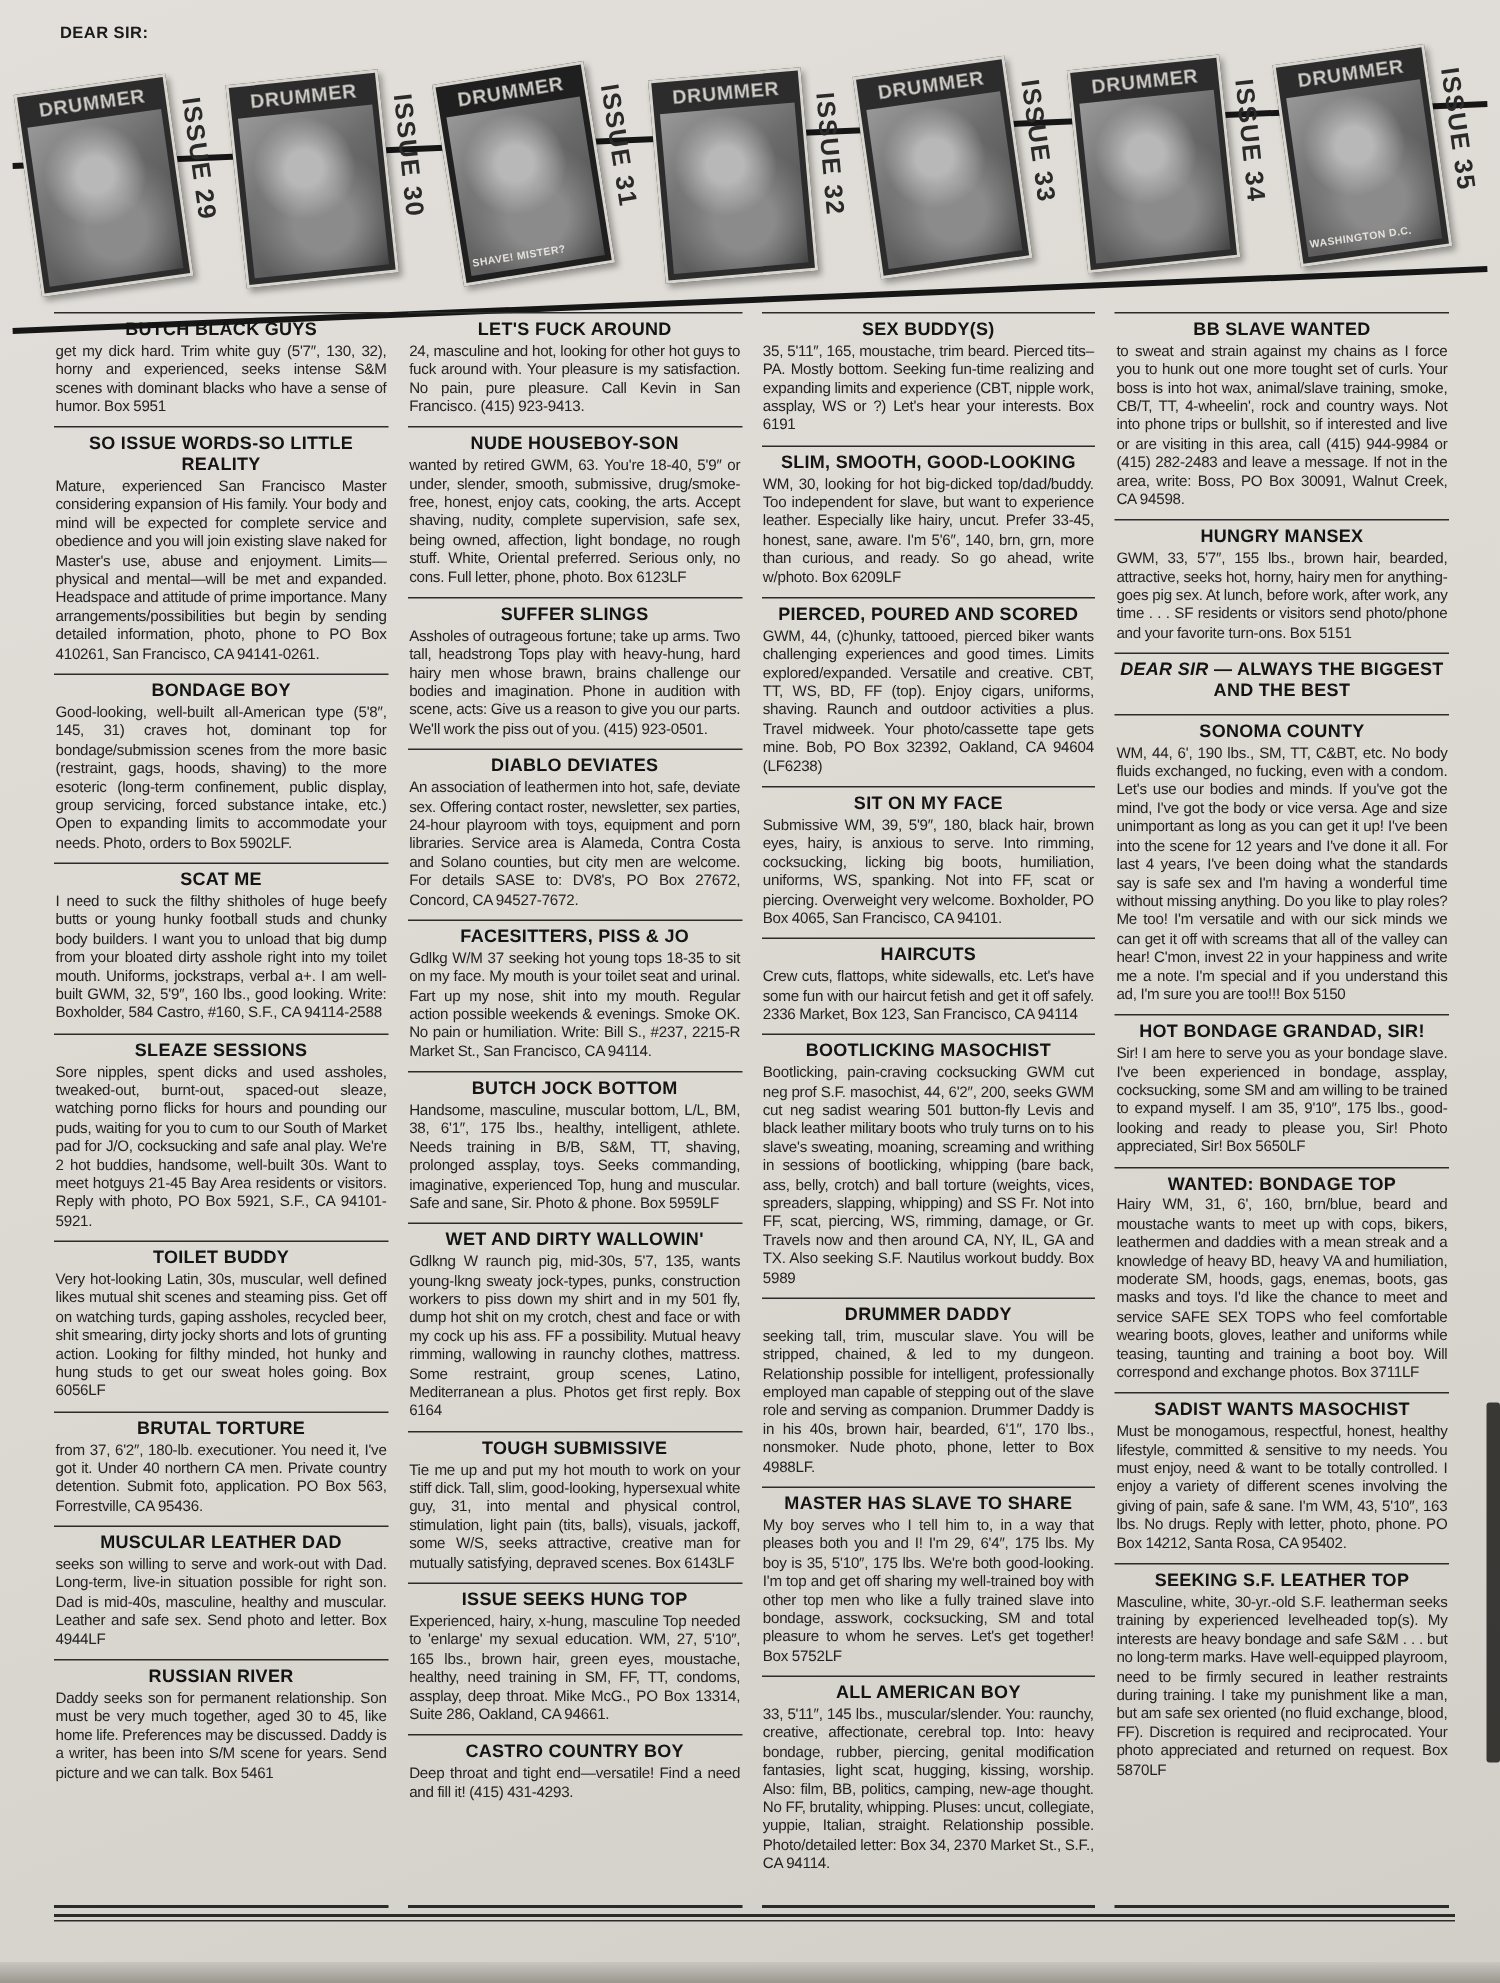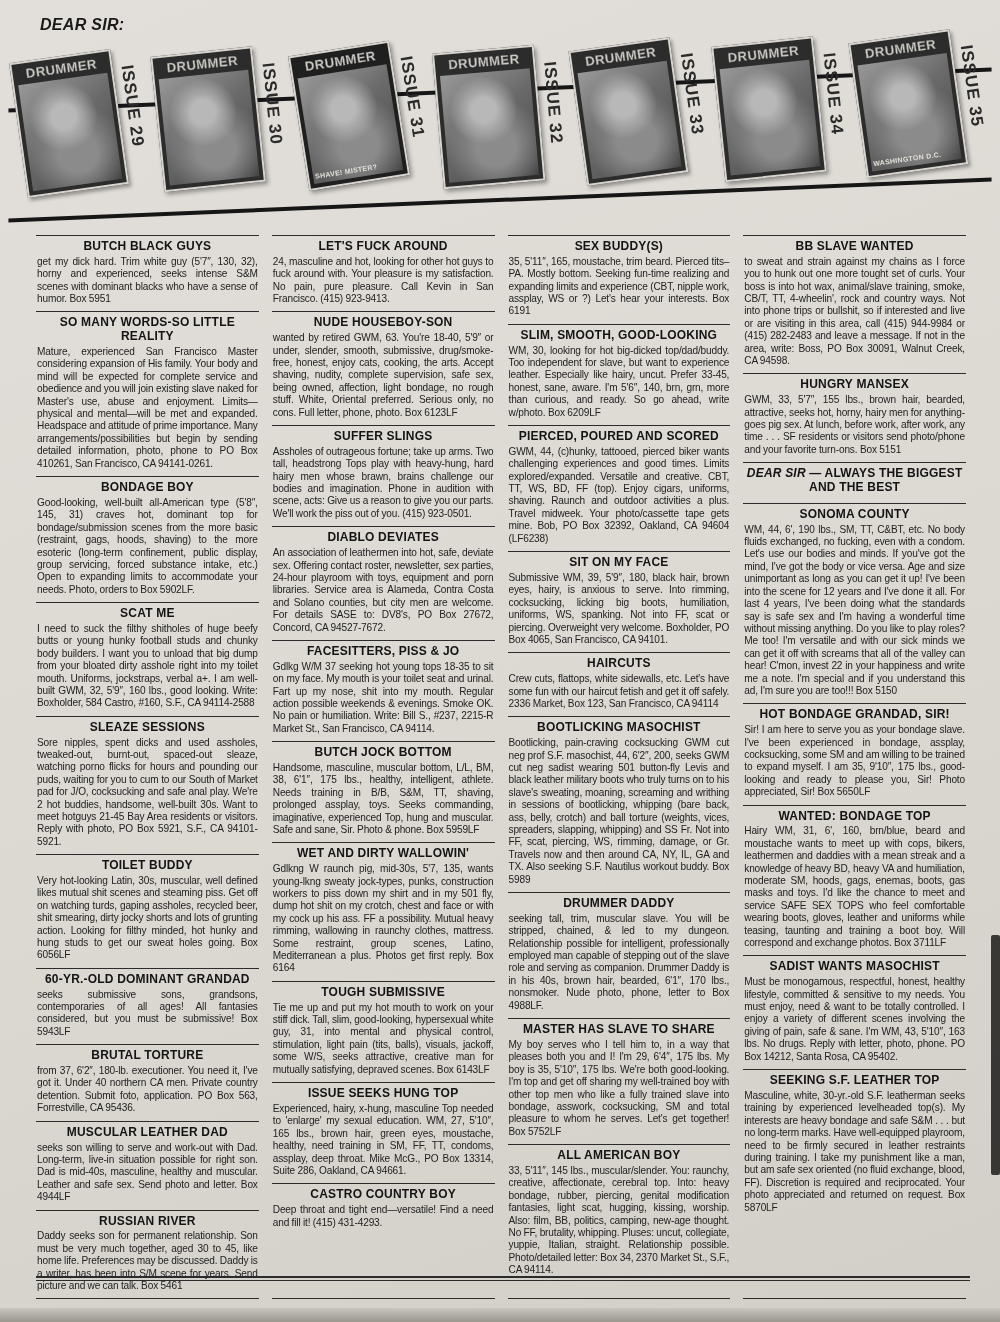--- a/index.html
+++ b/index.html
@@ -18,21 +18,21 @@
     position:absolute;right:0;top:935px;width:9px;height:240px;
     background:#1d1c1a;border-radius:2px;opacity:.85;
   }
   .scan-edge-bottom{
     position:absolute;left:0;right:0;bottom:0;height:14px;
     background:linear-gradient(#c9c6c0,#9a978f);
   }
   
   .dear-sir{
     position:absolute;top:16px;left:40px;
-    font-size:16px;font-weight:bold;font-style:italic;color:#1a1a1a;
+    font-size:11px;font-weight:bold;color:#1a1a1a;
     letter-spacing:.3px;
   }
   
   .cover-strip{
     position:absolute;top:40px;left:14px;width:972px;height:170px;
   }
   .strip-bar{
     position:absolute;left:-6px;right:-6px;height:4px;background:#161616;
     transform:rotate(-2.4deg);
   }
@@ -80,21 +80,20 @@
   .t2{transform:rotate(-9deg) translateY(6px);}
   .t3{transform:rotate(-5deg) translateY(8px);}
   .t4{transform:rotate(-8deg) translateY(2px);}
   .t5{transform:rotate(-6deg) translateY(0px);}
   .t6{transform:rotate(-8deg) translateY(-6px);}
   
   .columns{
     position:absolute;top:208px;left:36px;width:930px;height:1064px;
     display:grid;grid-template-columns:repeat(4,1fr);column-gap:13px;
     overflow:hidden;
-    margin-top:27px;
   }
   .column{border-bottom:2px solid #2b2b2b;}
   .ad{border-top:1.6px solid #2b2b2b;padding:3px 1px 6px 1px;}
   .ad-title{
     margin:1px 0 2px 0;text-align:center;
     font-size:12px;font-weight:bold;color:#141414;
     letter-spacing:.2px;line-height:1.15;
   }
   .ad-title em{font-style:italic;}
   .ad-body{
@@ -176,42 +175,38 @@
       </div>
   </div>
 
   <div class="columns">
     <div class="column">
         <section class="ad">
           <h3 class="ad-title">BUTCH BLACK GUYS</h3>
           <p class="ad-body">get my dick hard. Trim white guy (5'7″, 130, 32), horny and experienced, seeks intense S&amp;M scenes with dominant blacks who have a sense of humor. Box 5951</p>
         </section>
         <section class="ad">
-          <h3 class="ad-title">SO MANY WORDS-SO LITTLE REALITY</h3>
+          <h3 class="ad-title">SO ISSUE WORDS-SO LITTLE REALITY</h3>
           <p class="ad-body">Mature, experienced San Francisco Master considering expansion of His family. Your body and mind will be expected for complete service and obedience and you will join existing slave naked for Master's use, abuse and enjoyment. Limits—physical and mental—will be met and expanded. Headspace and attitude of prime importance. Many arrangements/possibilities but begin by sending detailed information, photo, phone to PO Box 410261, San Francisco, CA 94141-0261.</p>
         </section>
         <section class="ad">
           <h3 class="ad-title">BONDAGE BOY</h3>
           <p class="ad-body">Good-looking, well-built all-American type (5'8″, 145, 31) craves hot, dominant top for bondage/submission scenes from the more basic (restraint, gags, hoods, shaving) to the more esoteric (long-term confinement, public display, group servicing, forced substance intake, etc.) Open to expanding limits to accommodate your needs. Photo, orders to Box 5902LF.</p>
         </section>
         <section class="ad">
           <h3 class="ad-title">SCAT ME</h3>
           <p class="ad-body">I need to suck the filthy shitholes of huge beefy butts or young hunky football studs and chunky body builders. I want you to unload that big dump from your bloated dirty asshole right into my toilet mouth. Uniforms, jockstraps, verbal a+. I am well-built GWM, 32, 5'9″, 160 lbs., good looking. Write: Boxholder, 584 Castro, #160, S.F., CA 94114-2588</p>
         </section>
         <section class="ad">
           <h3 class="ad-title">SLEAZE SESSIONS</h3>
           <p class="ad-body">Sore nipples, spent dicks and used assholes, tweaked-out, burnt-out, spaced-out sleaze, watching porno flicks for hours and pounding our puds, waiting for you to cum to our South of Market pad for J/O, cocksucking and safe anal play. We're 2 hot buddies, handsome, well-built 30s. Want to meet hotguys 21-45 Bay Area residents or visitors. Reply with photo, PO Box 5921, S.F., CA 94101-5921.</p>
         </section>
         <section class="ad">
           <h3 class="ad-title">TOILET BUDDY</h3>
           <p class="ad-body">Very hot-looking Latin, 30s, muscular, well defined likes mutual shit scenes and steaming piss. Get off on watching turds, gaping assholes, recycled beer, shit smearing, dirty jocky shorts and lots of grunting action. Looking for filthy minded, hot hunky and hung studs to get our sweat holes going. Box 6056LF</p>
-        </section>
-        <section class="ad">
-          <h3 class="ad-title">60-YR.-OLD DOMINANT GRANDAD</h3>
-          <p class="ad-body">seeks submissive sons, grandsons, contemporaries of all ages! All fantasies considered, but you must be submissive! Box 5943LF</p>
         </section>
         <section class="ad">
           <h3 class="ad-title">BRUTAL TORTURE</h3>
           <p class="ad-body">from 37, 6'2″, 180-lb. executioner. You need it, I've got it. Under 40 northern CA men. Private country detention. Submit foto, application. PO Box 563, Forrestville, CA 95436.</p>
         </section>
         <section class="ad">
           <h3 class="ad-title">MUSCULAR LEATHER DAD</h3>
           <p class="ad-body">seeks son willing to serve and work-out with Dad. Long-term, live-in situation possible for right son. Dad is mid-40s, masculine, healthy and muscular. Leather and safe sex. Send photo and letter. Box 4944LF</p>
         </section>
         <section class="ad">

